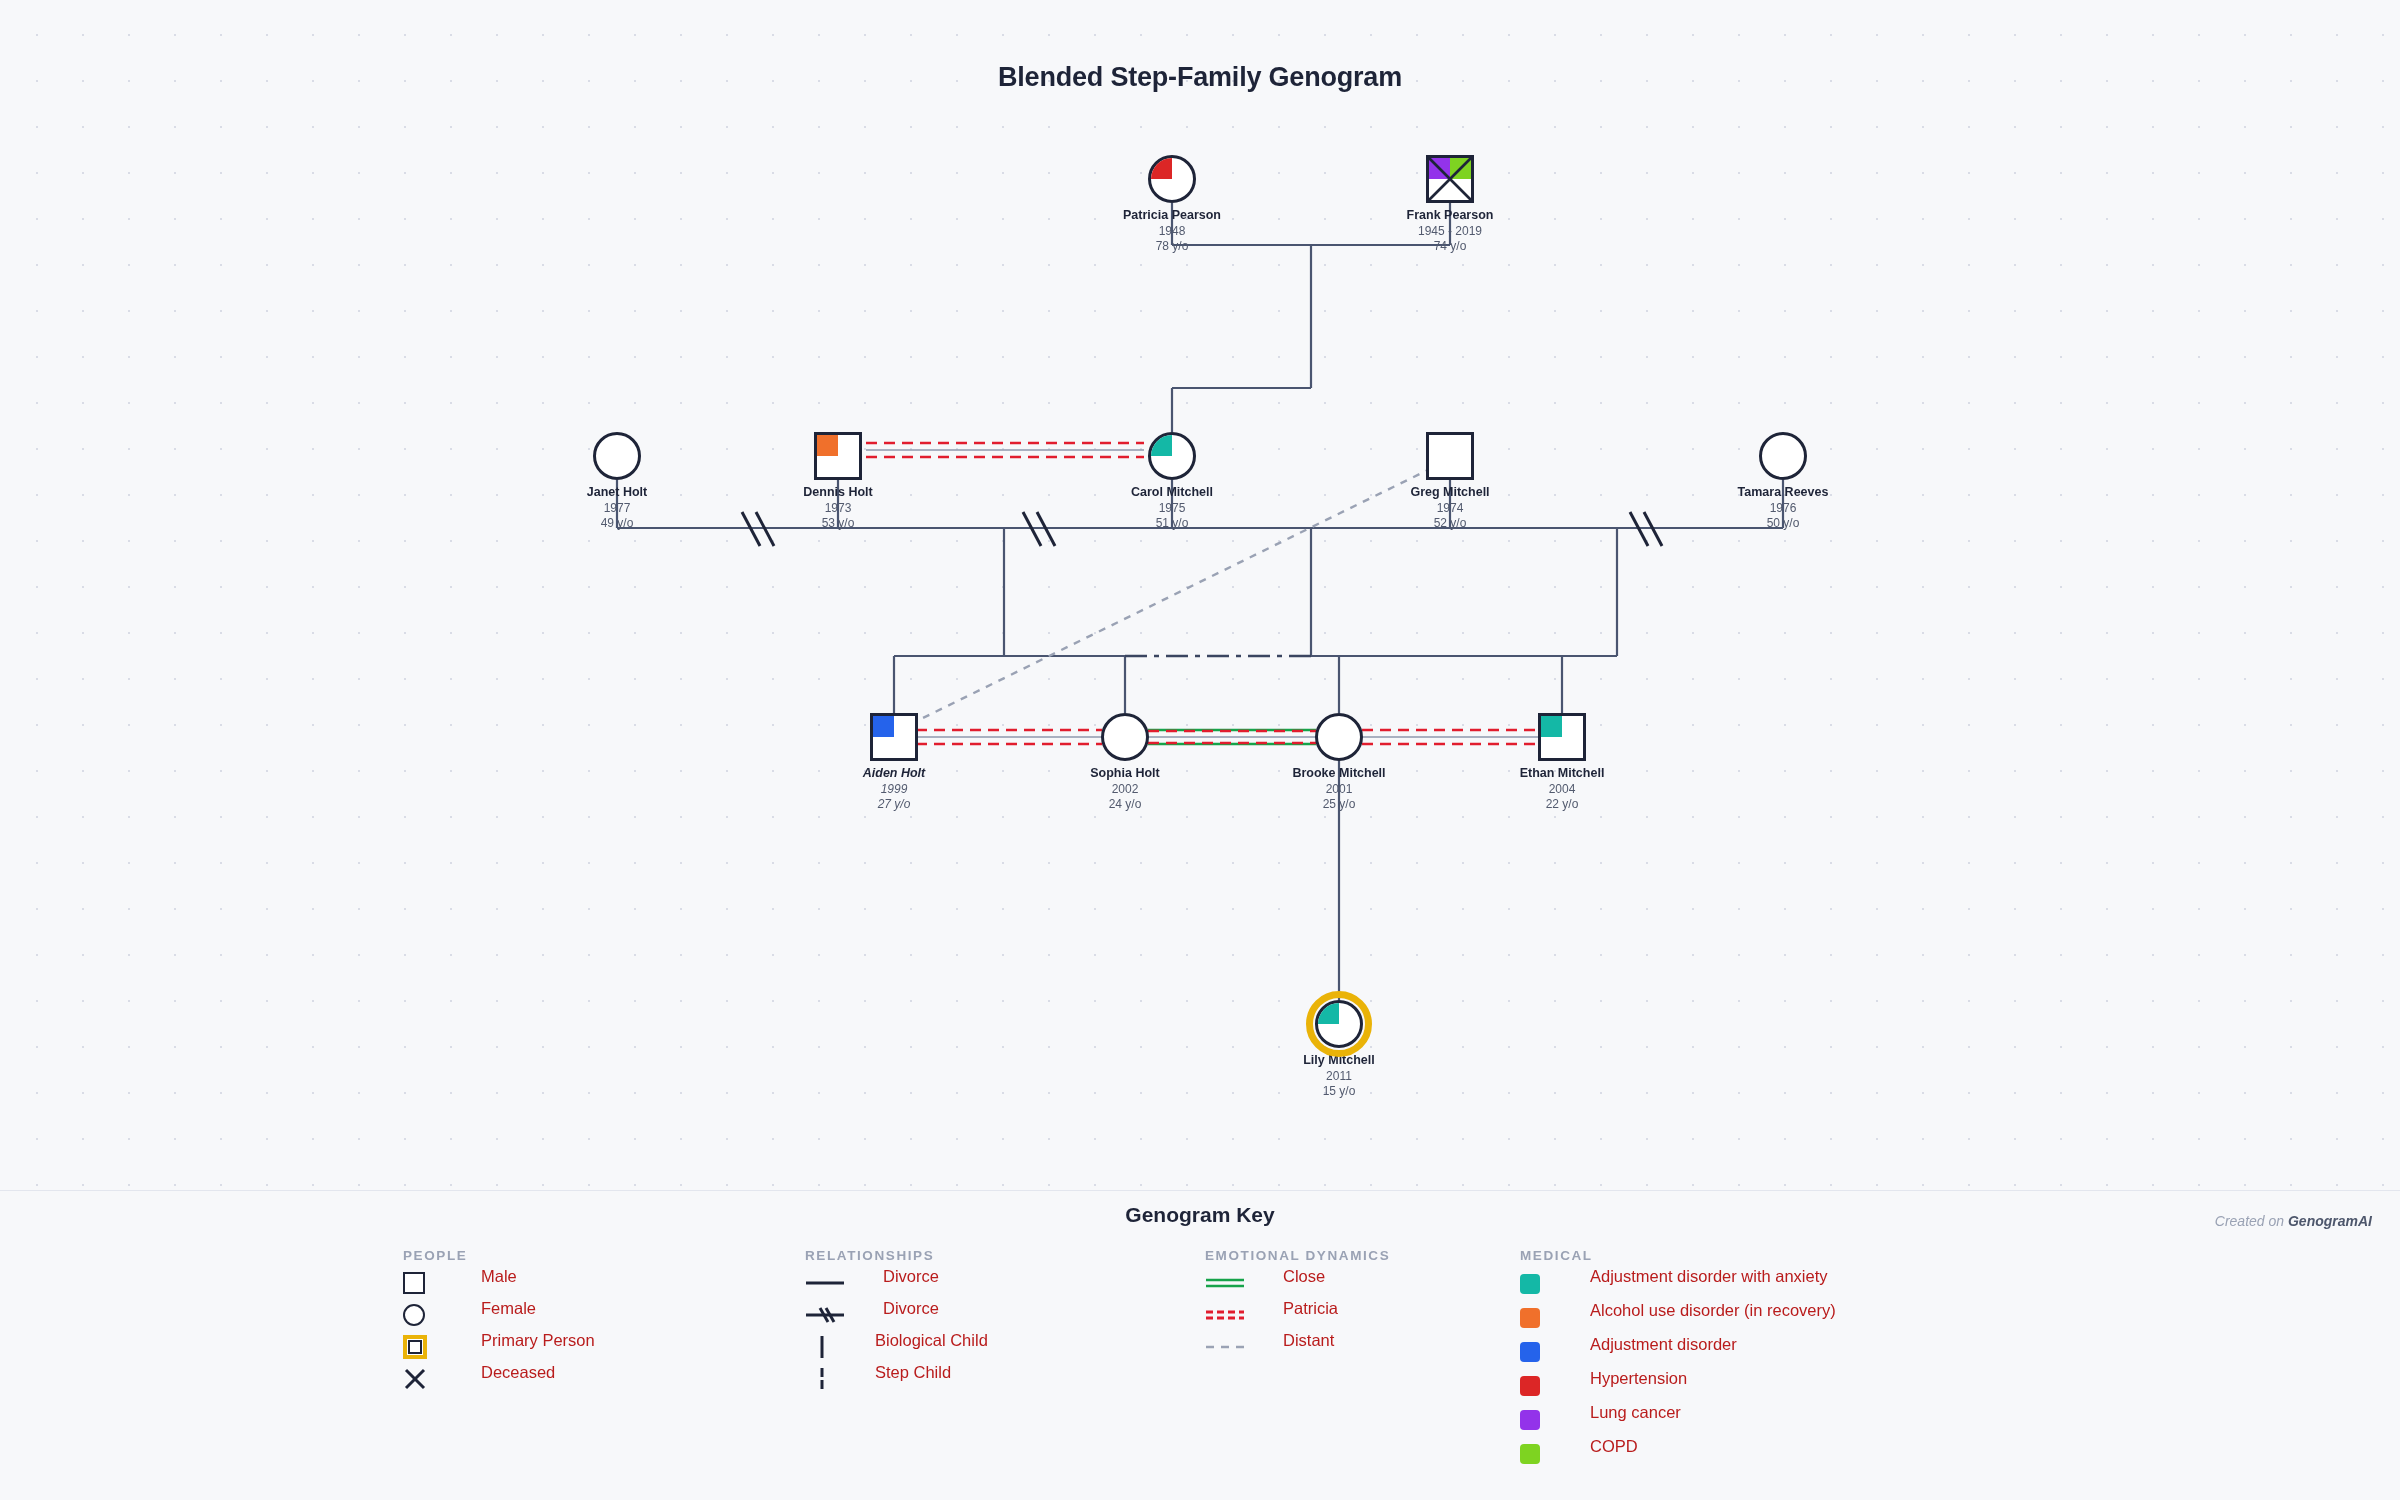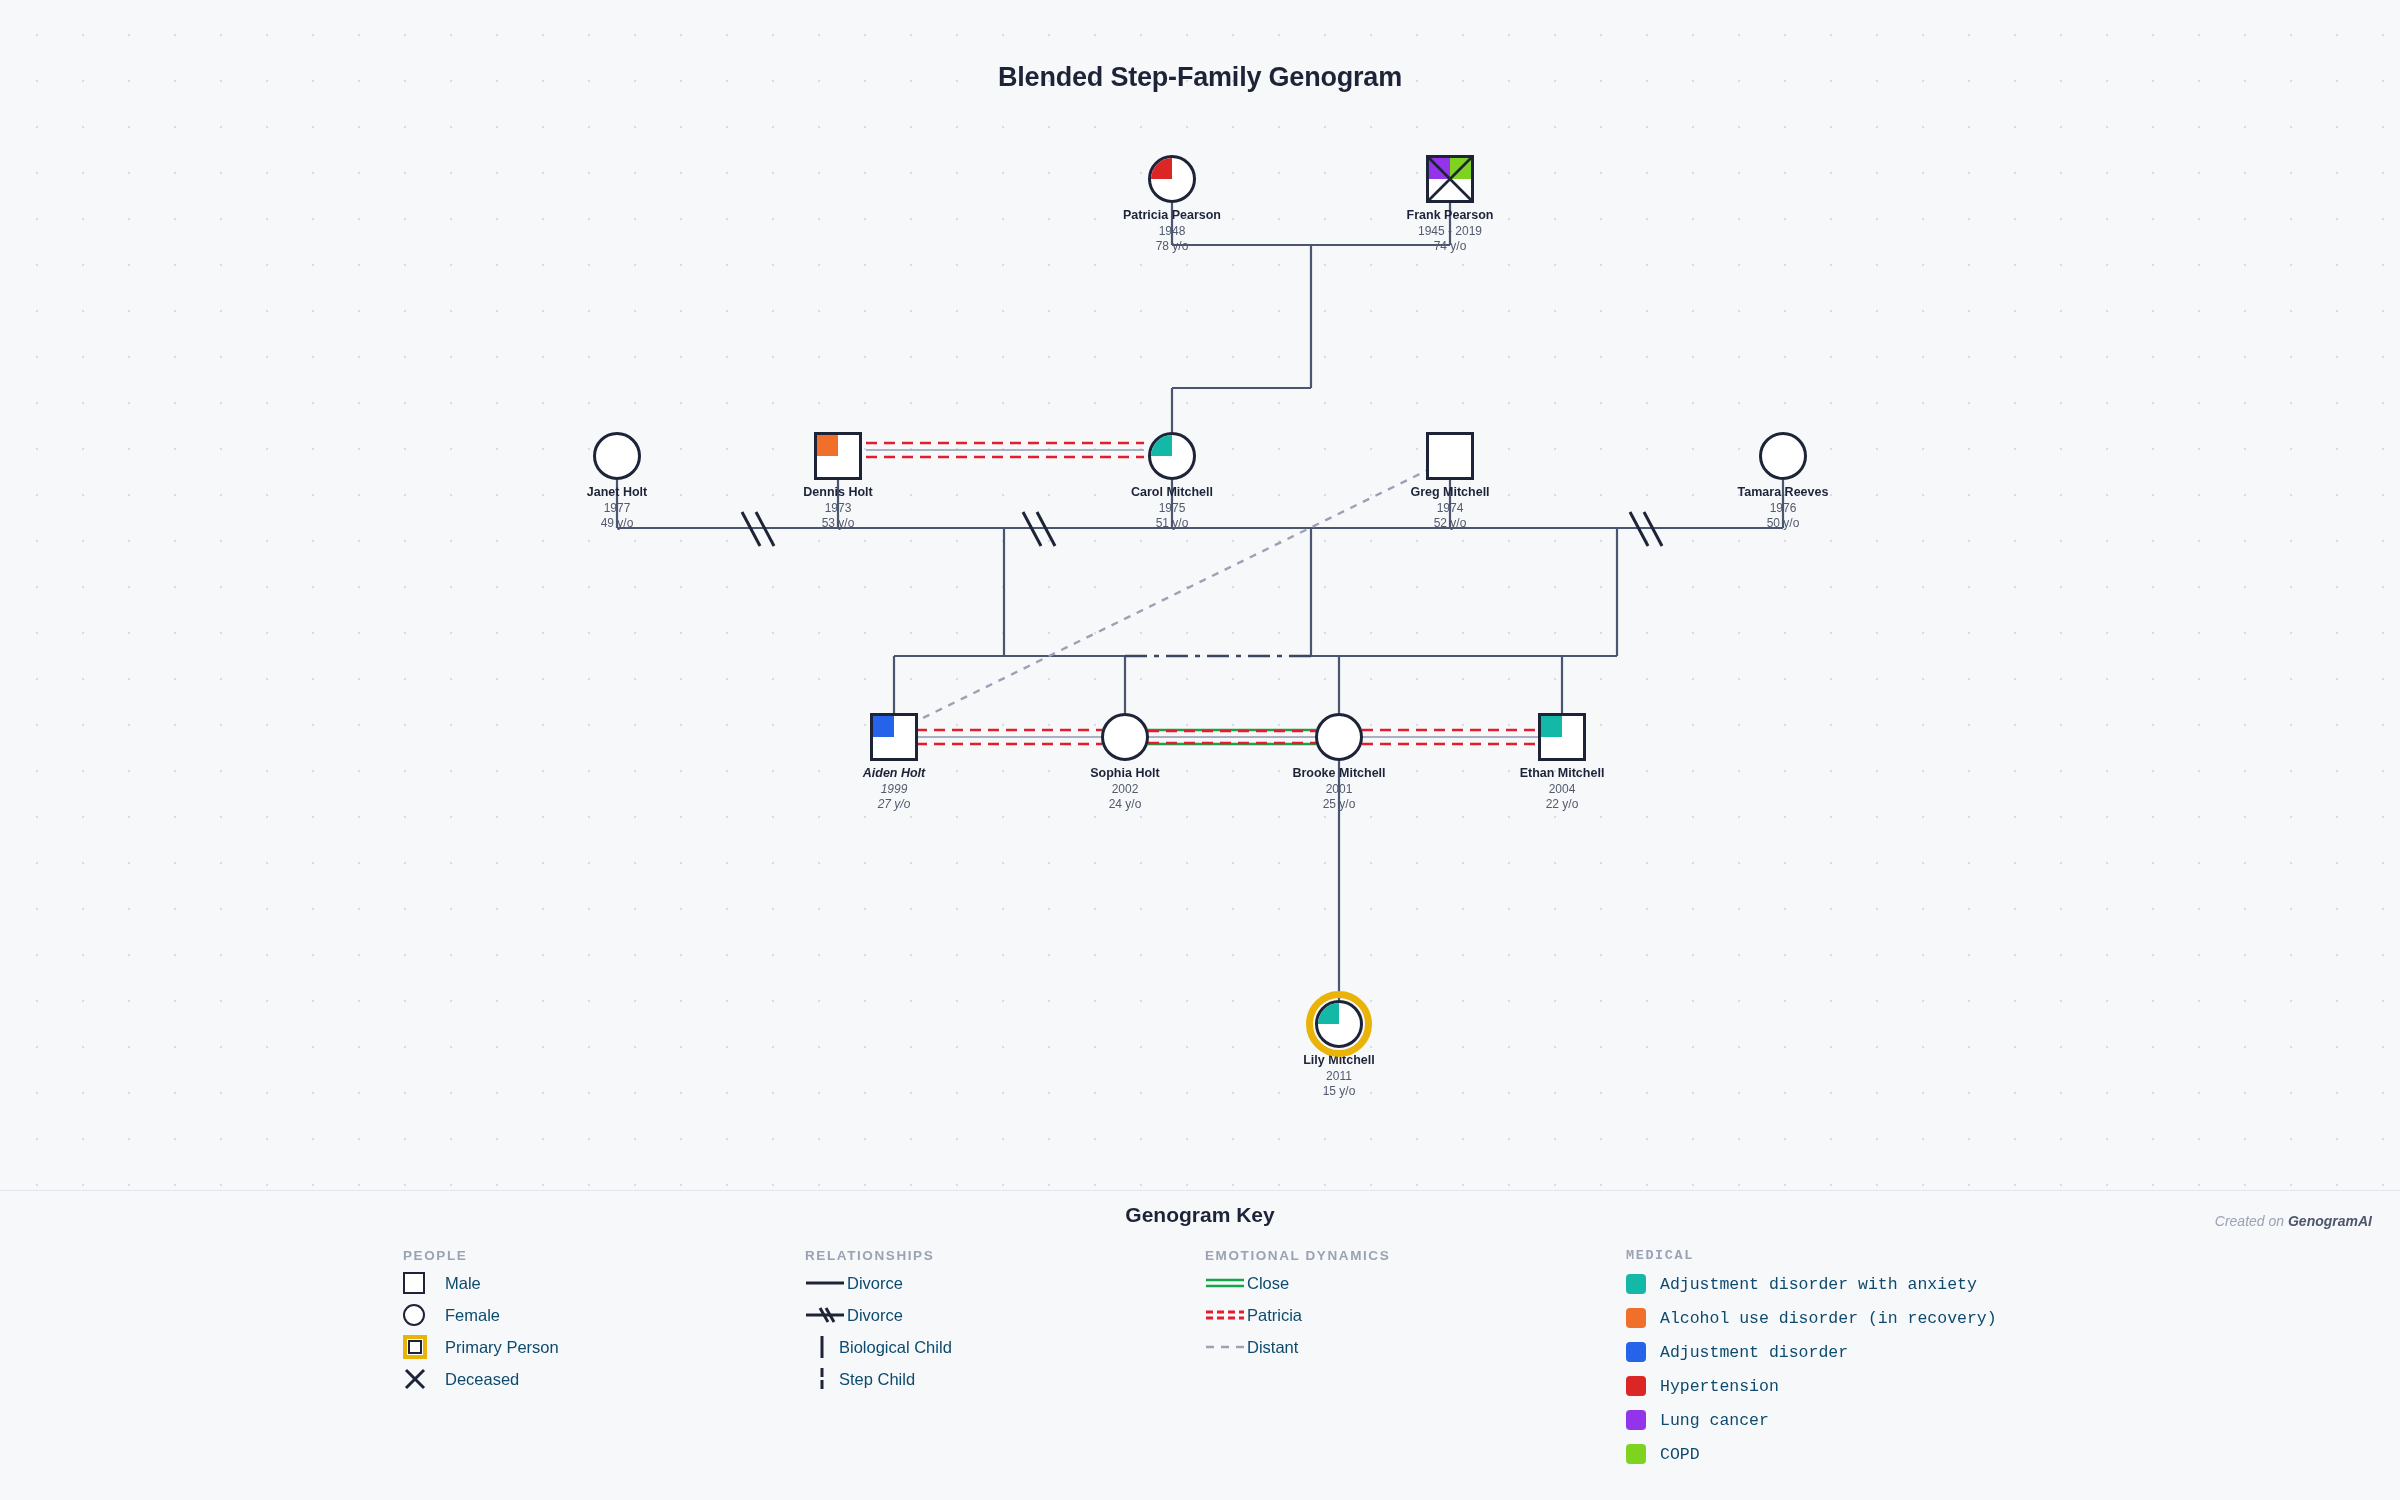--- a/index.html
+++ b/index.html
@@ -141,24 +141,24 @@
   }
   .key-head {
     font-size: 13.5px;
     font-weight: bold;
     letter-spacing: 1.6px;
     color: #9aa2b4;
     margin-bottom: 4px;
   }
   .key-row {
     display: flex;
-    align-items: center;
     height: 32px;
     font-size: 16.5px;
-    color: #0c4a6e;
+    color: #b91c1c;
+    gap: 36px;
   }
   .key-gfx {
     width: 42px;
     display: flex;
     align-items: center;
     justify-content: flex-start;
     flex: 0 0 42px;
   }
   .key-gfx.narrow { width: 34px; flex: 0 0 34px; justify-content: center; }
   .key-label { white-space: nowrap; }
@@ -538,21 +538,21 @@
       <div class="key-row">
         <span class="key-gfx">
           <svg width="40" height="14" viewBox="0 0 40 14">
             <line x1="1" y1="7" x2="39" y2="7" stroke="#9aa2b4" stroke-width="2.6" stroke-dasharray="8 7"></line>
           </svg>
         </span>
         <span class="key-label">Distant</span>
       </div>
     </div>
 
-    <div class="key-col" style="left:1626px;font-family:Liberation Mono, monospace;">
+    <div class="key-col" style="left:1520px;">
       <div class="key-head">MEDICAL</div>
 
       <div class="key-row med-row">
         <span class="med-gfx">
             <span class="sw-chip" style="background:#14b8a6"></span>
           </span>
         <span class="key-label">Adjustment disorder with anxiety</span>
       </div>
       <div class="key-row med-row">
         <span class="med-gfx">

